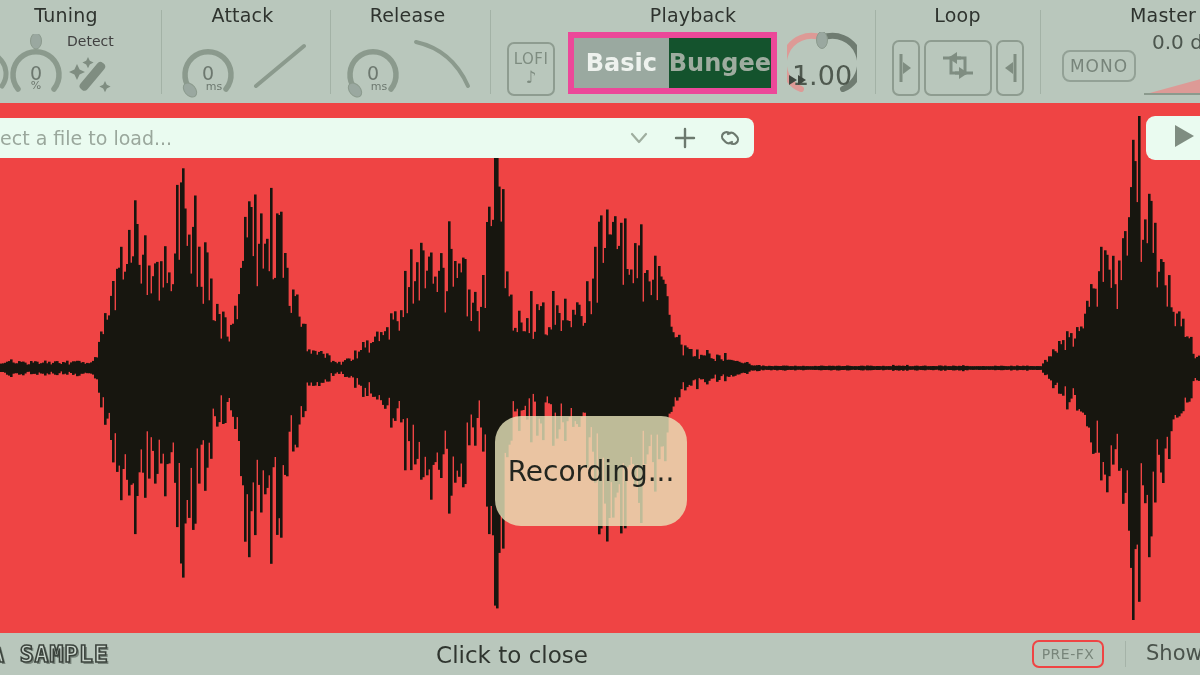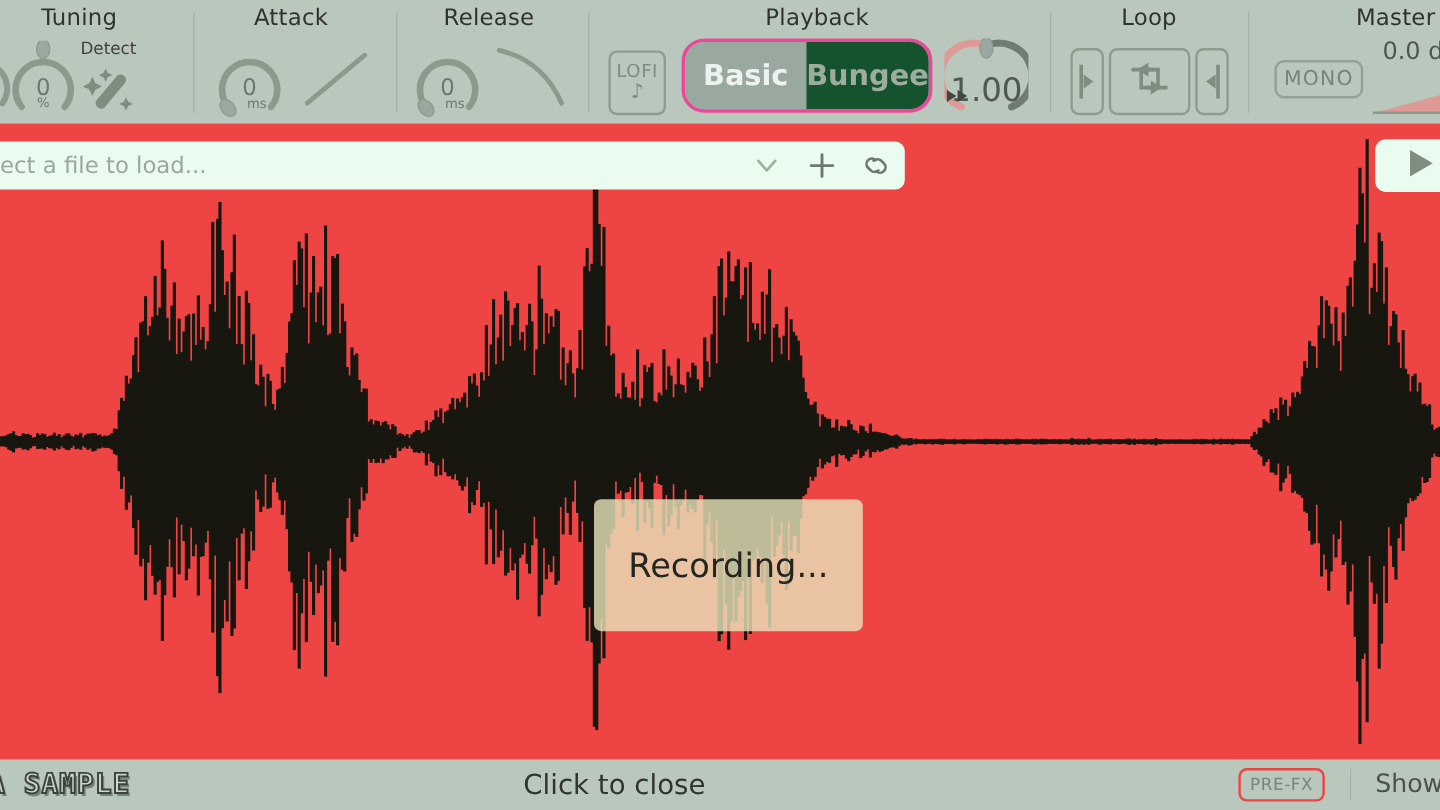--- a/index.html
+++ b/index.html
@@ -52,22 +52,22 @@
   }
 
   .detect-lbl {
     position: absolute; font-size: 14px; color: #404040; white-space: nowrap;
   }
 
   
   .seg {
     position: absolute;
     display: flex;
-    border: 3px solid #ec4899;
-    border-radius: 19px;
+    border: 6px solid #ec4899;
+    border-radius: 0;
     overflow: hidden;
     box-sizing: border-box;
   }
   .seg-item {
     display: flex; align-items: center; justify-content: center;
     font-size: 24px; font-weight: bold;
     box-sizing: border-box;
   }
   .seg-item.on  { background: #9aa9a0; color: #eef2ee; }
   .seg-item.off { background: #14532d; color: #9eac9f; }
@@ -115,23 +115,23 @@
     position: absolute; left: 1146px; top: 13px;
     width: 74px; height: 44px;
     background: #eafbf0;
     border-radius: 9px;
     display: flex; align-items: center; justify-content: center;
   }
 
   
   .rec-pill {
     position: absolute;
-    left: 495px; top: 313px; width: 224px; height: 110px;
+    left: 495px; top: 313px; width: 192px; height: 110px;
     background: rgba(232,229,186,0.80);
-    border-radius: 6px;
+    border-radius: 26px;
     display: flex; align-items: center; justify-content: center;
     font-size: 28px; color: #23251f;
     white-space: nowrap;
   }
 
   
   .bottombar {
     position: absolute; left: 0; top: 633px; width: 1200px; height: 42px;
     background: #b9c7bc;
   }
@@ -233,21 +233,21 @@
       </div>
       <div style="position:absolute; left:82px; top:36px;">
         <svg width="64" height="58" viewBox="0 0 64 58">
           <path d="M4 6 Q40 14 56 50" fill="none" stroke="#8b9a8d" stroke-width="4" stroke-linecap="round"></path>
         </svg>
       </div>
       <div class="divider" style="left:160px;"></div>
     </div>
 
     <div class="section" style="left:495px; width:380px;">
-      <div class="sec-title" style="left:56px; width:260px;">Playback</div>
+      <div class="sec-title" style="left:68px; width:260px;">Playback</div>
 
       <div class="obtn" style="left:12px; top:42px; width:48px; height:54px; flex-direction:column;">
         <span style="font-size:15px; letter-spacing:.5px; line-height:1;">LOFI</span>
         <span style="font-size:17px; line-height:1; margin-top:2px;">♪</span>
       </div>
 
       <div class="seg" style="left:73px; top:32px; width:209px; height:62px;">
         <div class="seg-item on" style="width:104px;">Basic</div>
         <div class="seg-item off" style="width:105px;">Bungee</div>
       </div>

